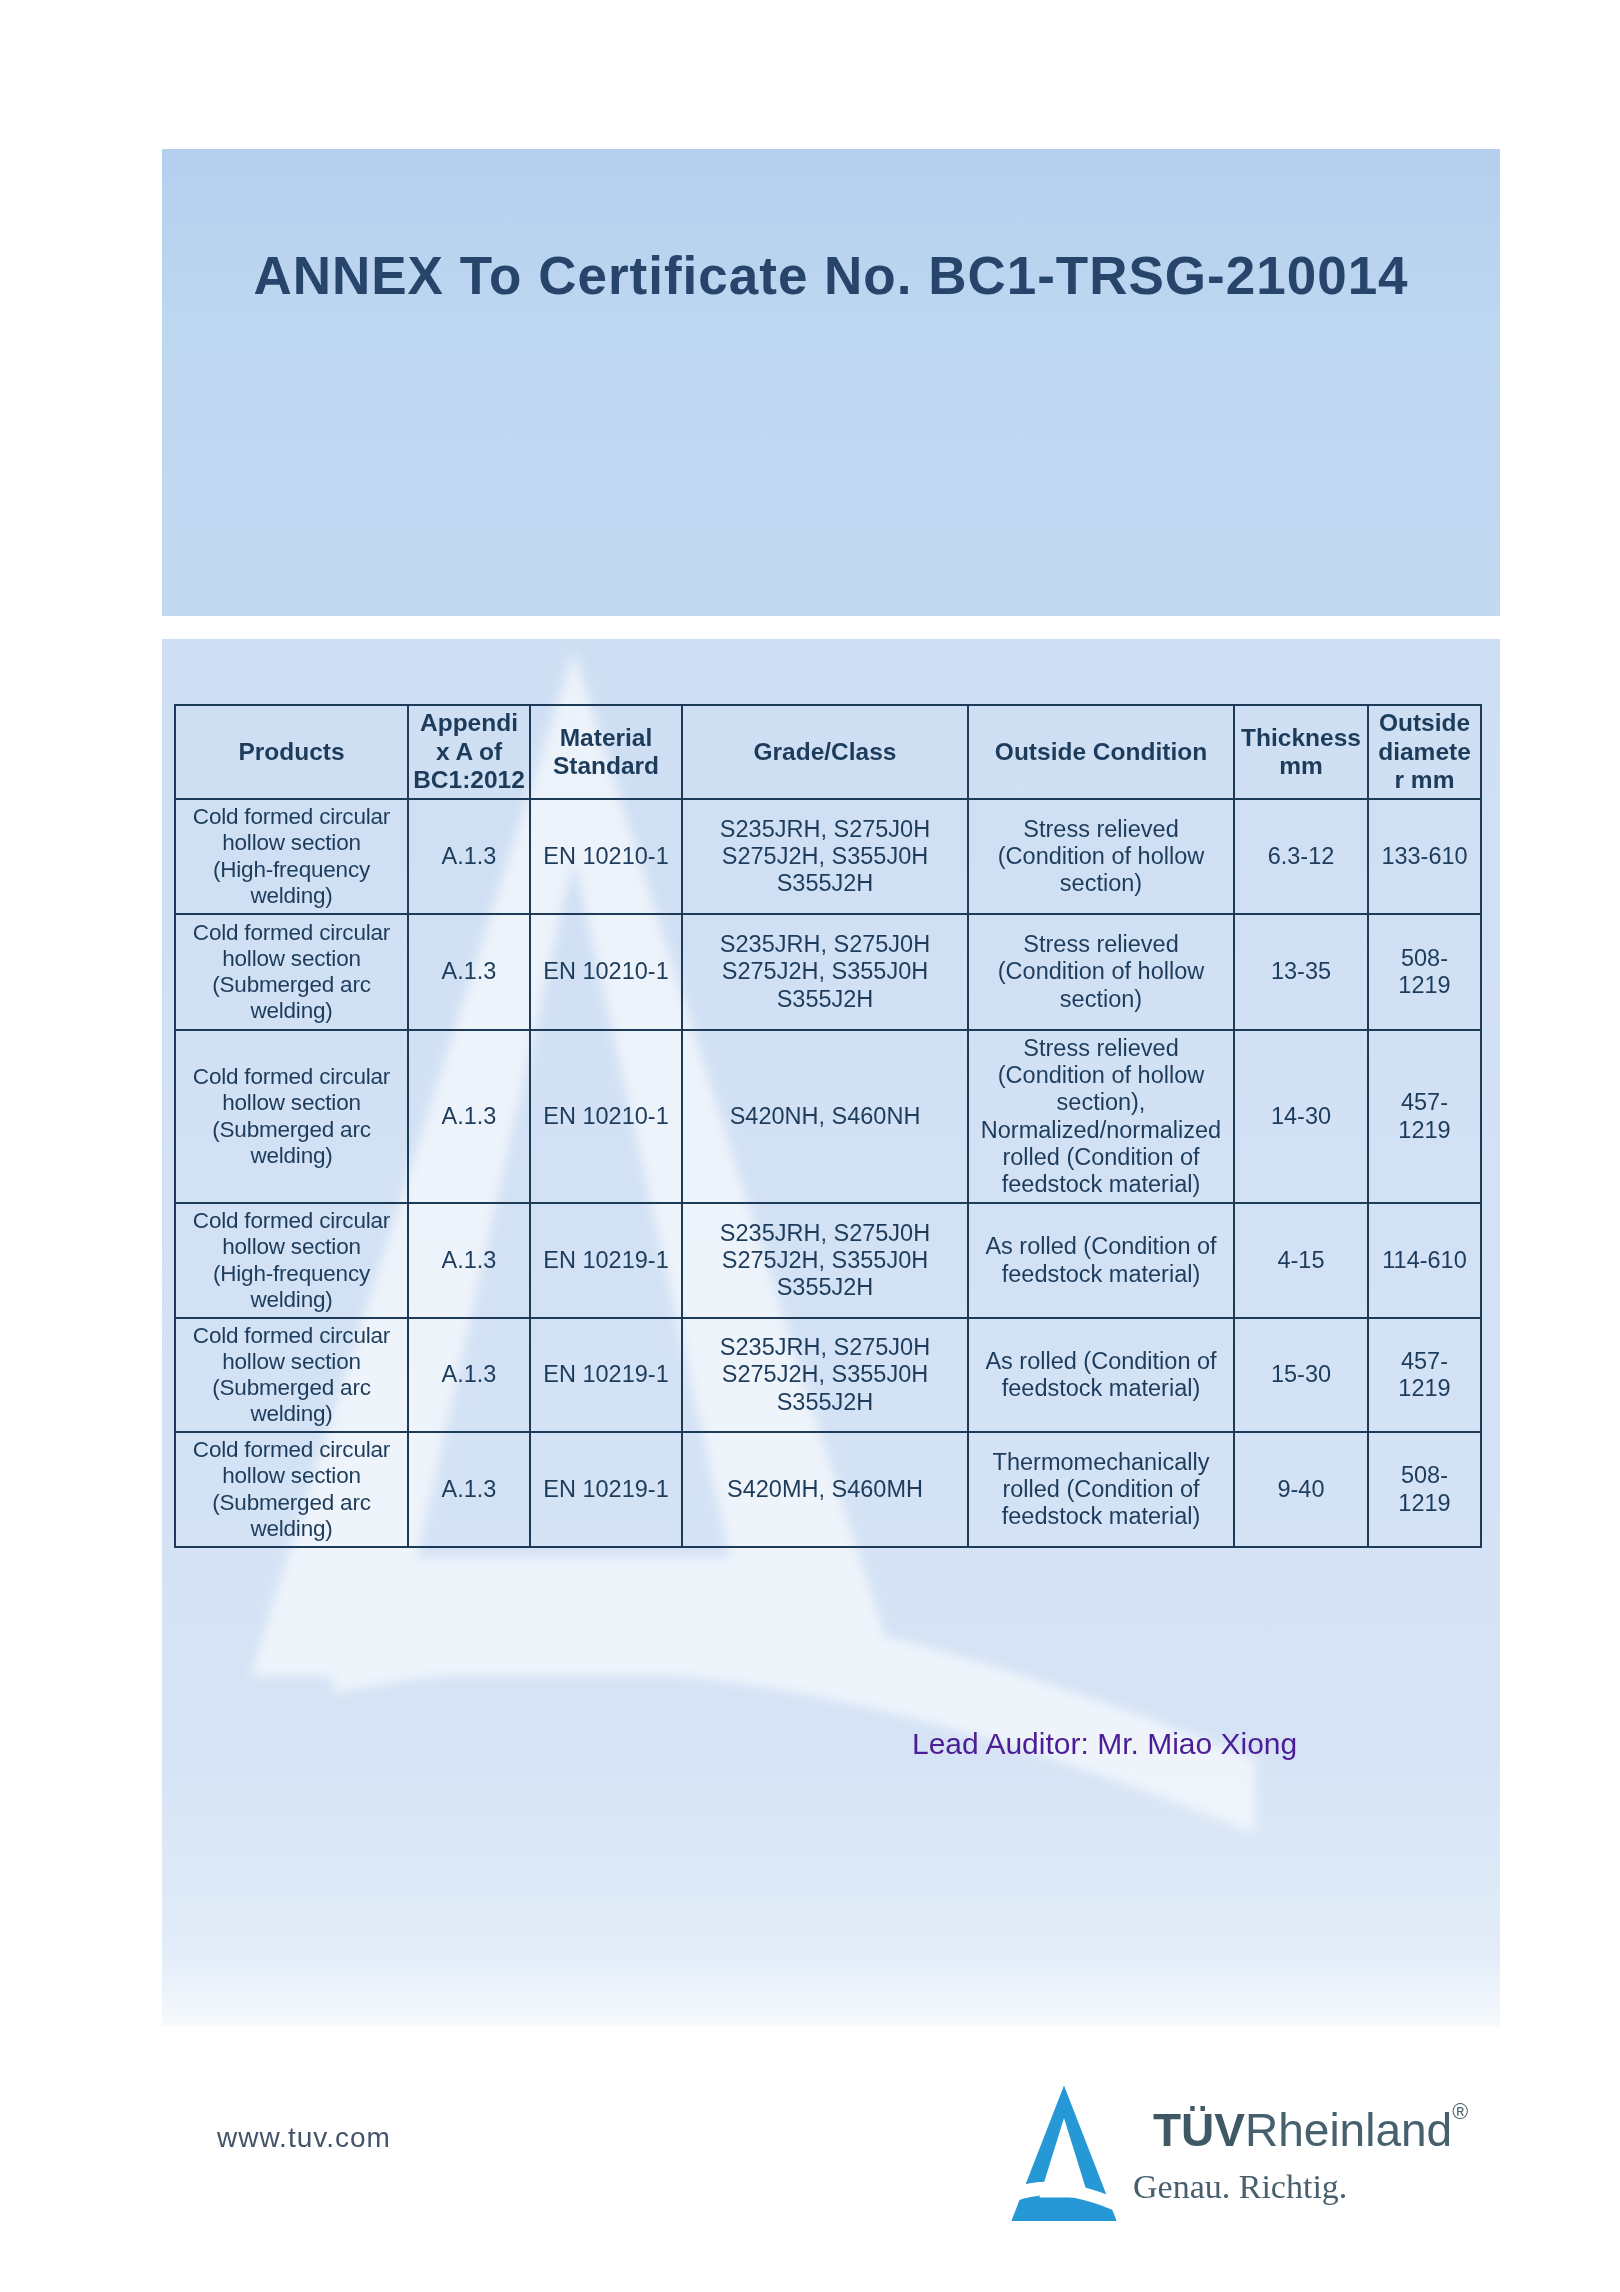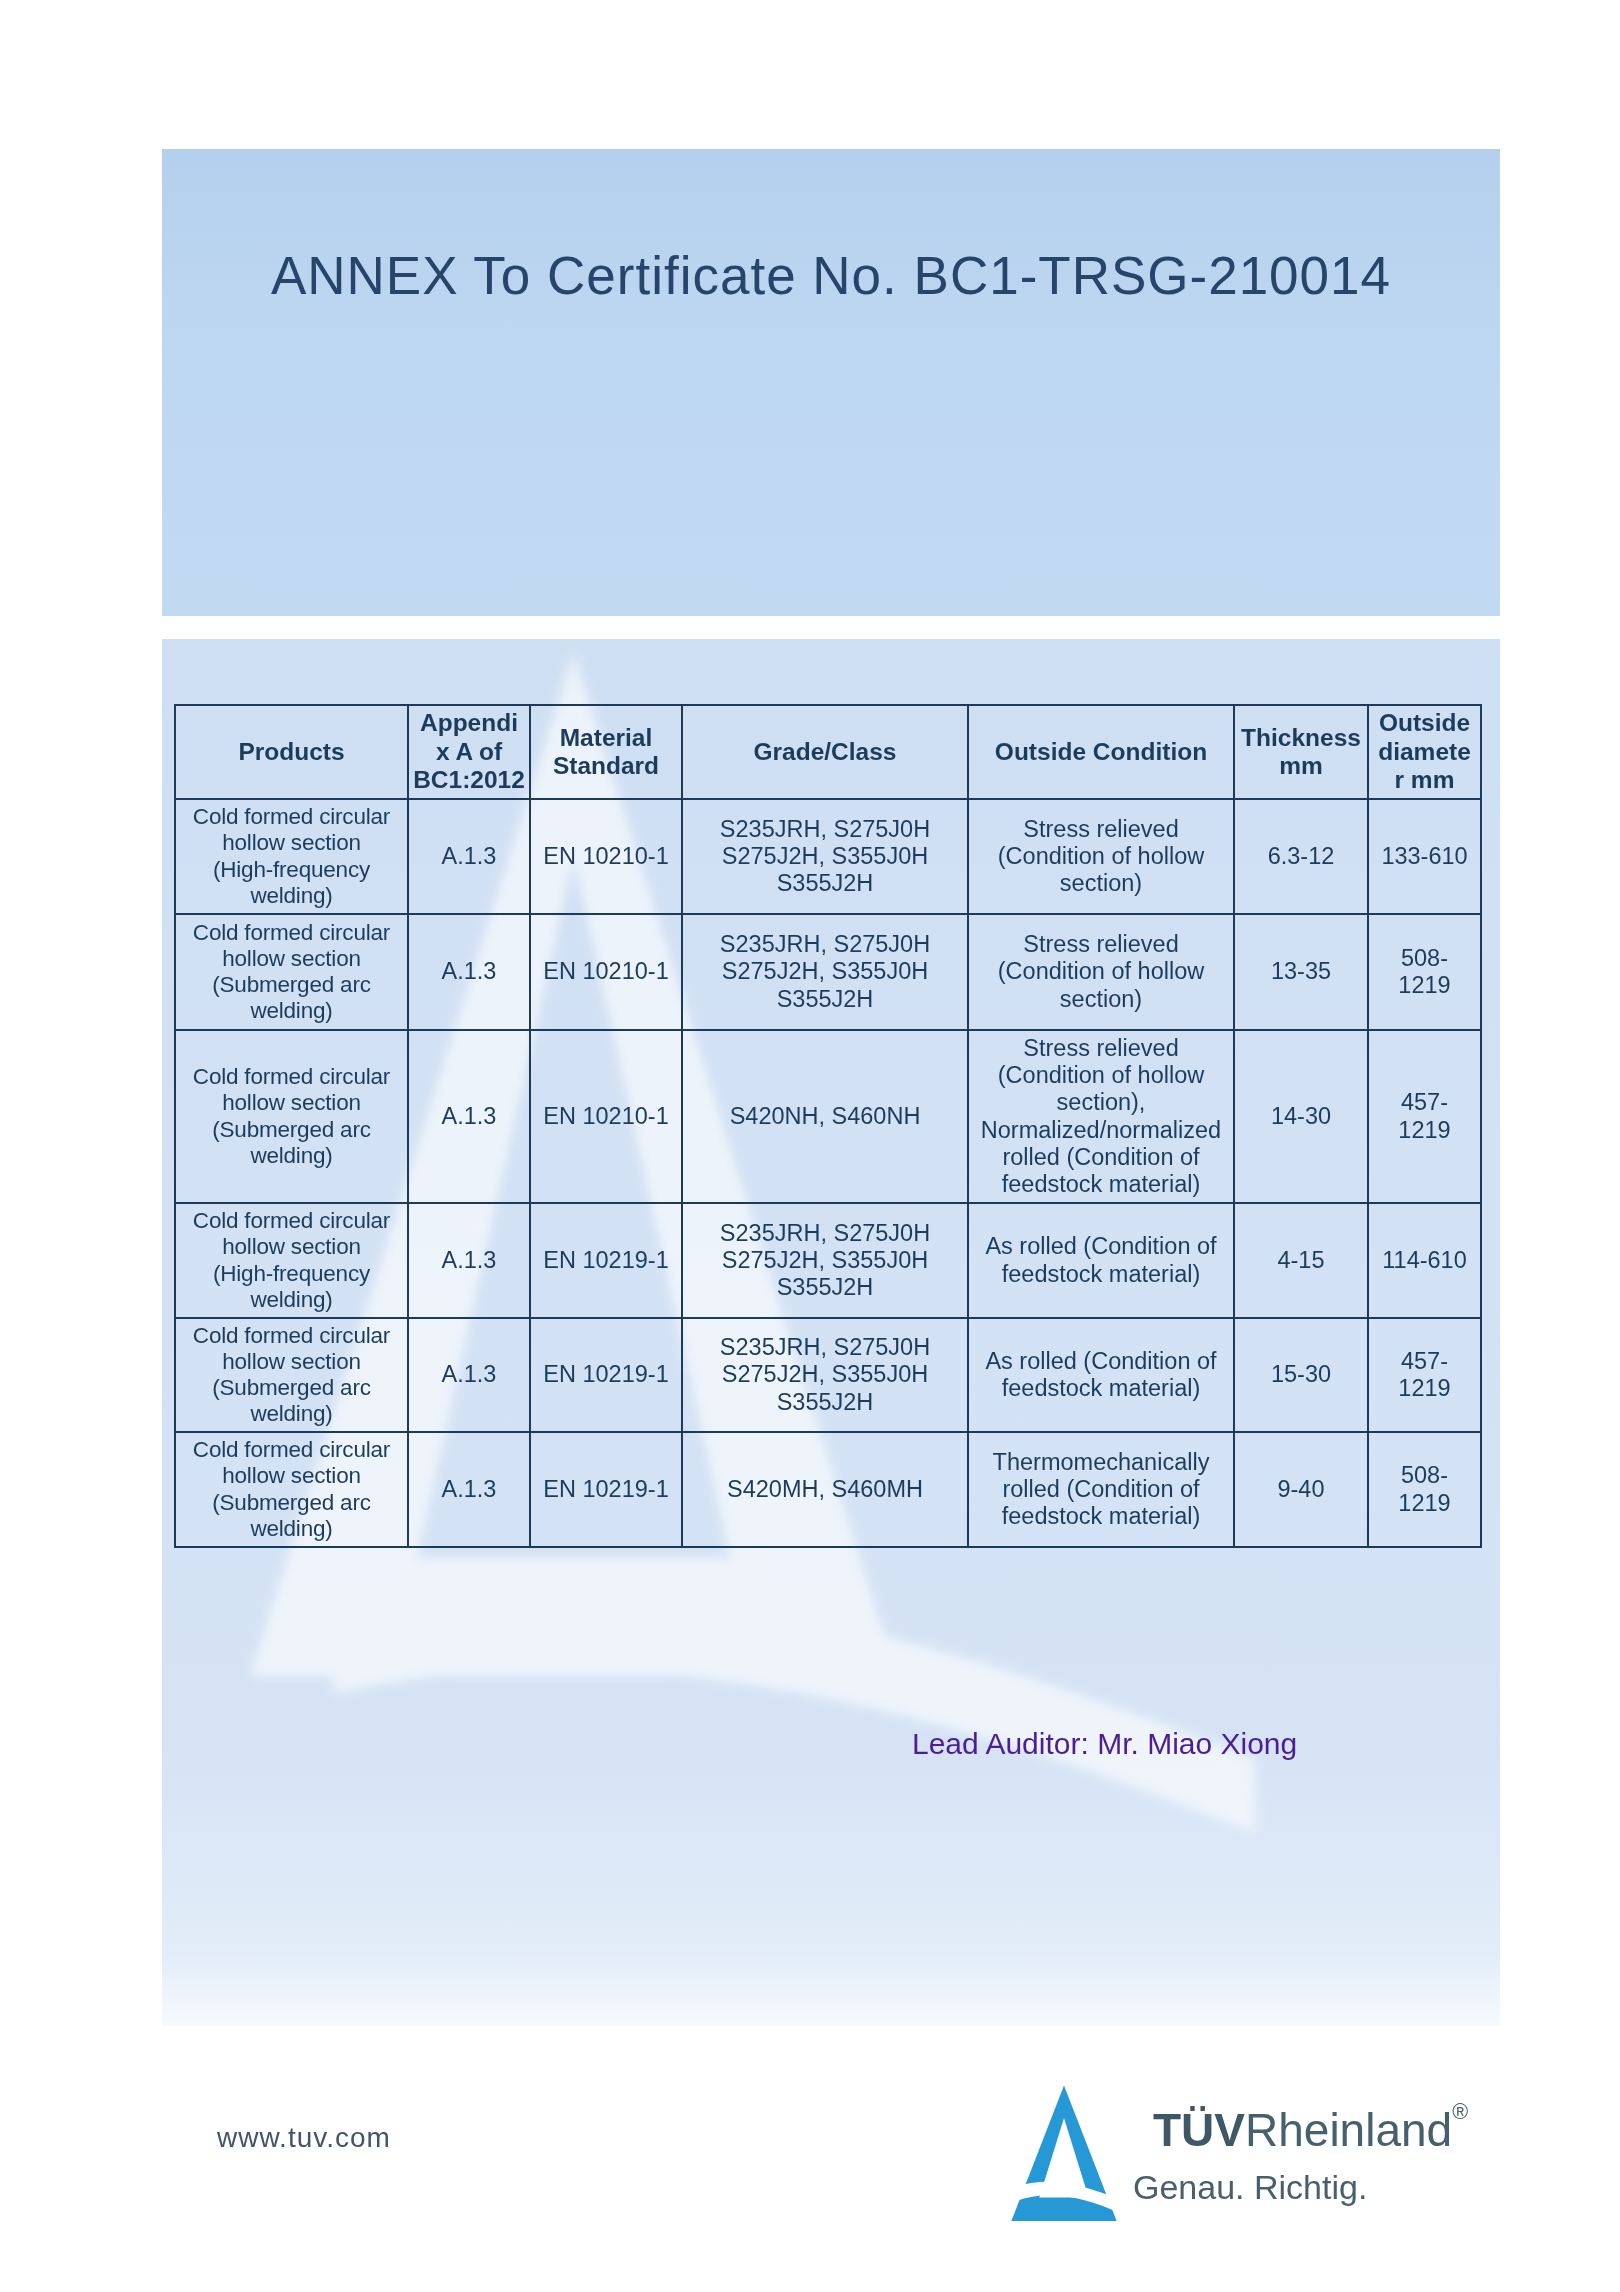--- a/index.html
+++ b/index.html
@@ -21,21 +21,21 @@
 
   
   .watermark {
     position:absolute; left:196px; top:647px; width:1059px; height:1215px;
     filter:blur(5.9px); opacity:.62; pointer-events:none;
   }
 
   
   .title-block {
     position:absolute; left:162px; top:237px; width:1338px;
-    text-align:center; font-weight:normal; font-size:53px; line-height:78px;
+    text-align:center; font-weight:bold; font-size:53px; line-height:78px;
     color:#27456b; letter-spacing:1px;
   }
 
   
   table.annex {
     position:absolute; left:174px; top:704px; width:1306px;
     border-collapse:collapse; table-layout:fixed;
     font-size:23.5px; line-height:1.16; color:#1d3c5c;
   }
   table.annex th, table.annex td {
@@ -61,21 +61,21 @@
   }
   .logo-mark { position:absolute; left:1008px; top:2082px; width:112px; height:147px; }
   .brand-line {
     position:absolute; left:1129px; top:2099px;
     font-size:46px; color:#46606e; white-space:nowrap;margin-left:24px;
   }
   .brand-line .tuv { font-weight:bold; color:#3e5866; }
   .brand-line .reg { font-size:21.6px; vertical-align:27.4px; }
   .tagline {
     position:absolute; left:1133px; top:2168px;
-    font-size:34px; color:#48606e;
+    font-size:34px; color:#48606e;font-family:Liberation Serif, serif;
   }
 </style>
 </head>
 <body>
 
 <div class="header-box"></div>
 <div class="body-box"></div>
 
 <svg class="watermark" viewBox="0 0 1080 1240" aria-hidden="true">
   <path fill="#ffffff" fill-rule="evenodd" d="M385,5 L715,1050 L55,1050 Z  M385,215 L545,930 L225,930 Z"></path>

